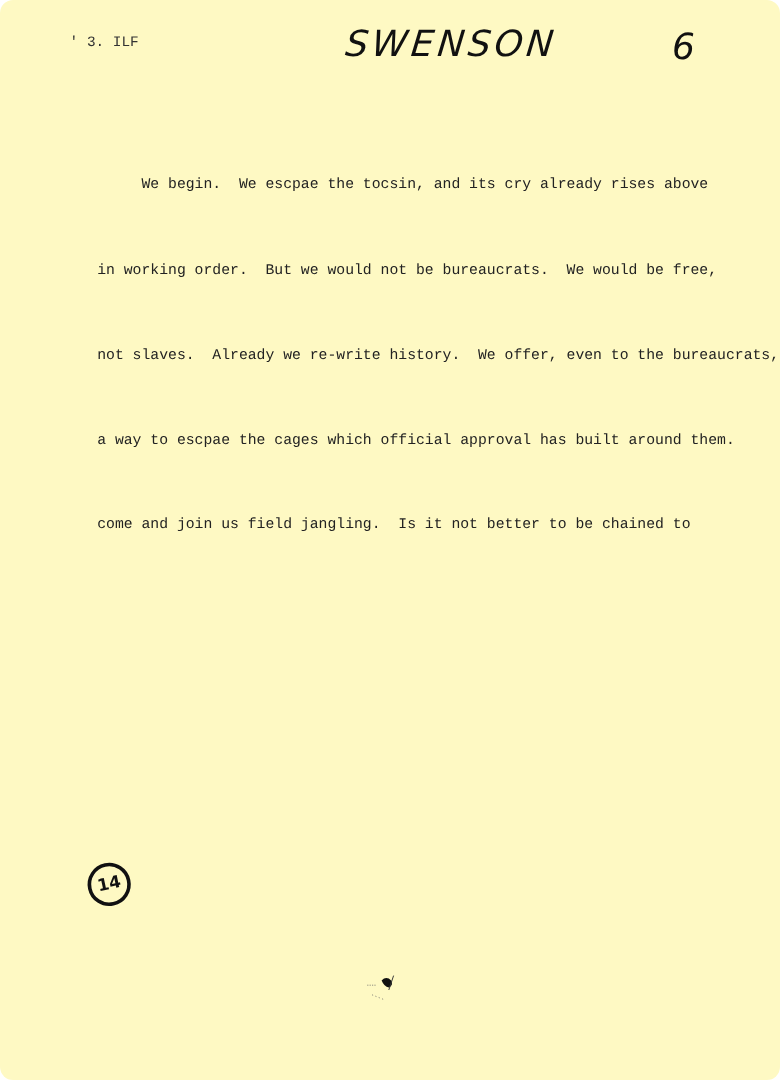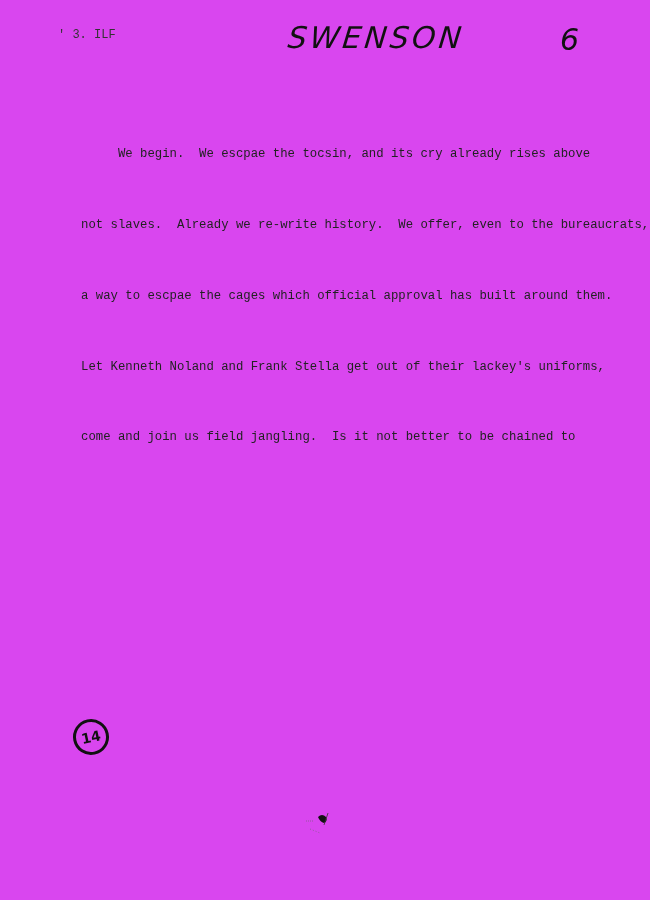--- a/index.html
+++ b/index.html
@@ -1,38 +1,38 @@
 <!DOCTYPE html>
 <html><head>
   <meta charset="utf-8">
   <style>
     html, body { margin: 0; padding: 0; background: #ffffff; }
     body { width: 650px; height: 900px; position: relative; overflow: hidden; }
-    .page { position: absolute; left: 0; top: 0; width: 650px; height: 900px; background: #d946ef; }
+    .page { position: absolute; left: 0; top: 0; width: 650px; height: 900px; background: #fef9c3; border-radius: 11px; }
     .ref { position: absolute; left: 58px; top: 28px; font-family: "Liberation Mono", monospace; font-size: 12px; color: #333; }
     .author { position: absolute; left: 288px; top: 20px; font-family: "DejaVu Sans", sans-serif; font-size: 30px; font-style: italic; letter-spacing: 3px; color: #111; transform: skewX(-6deg); }
     .pagenum { position: absolute; left: 560px; top: 22px; font-family: "DejaVu Sans", sans-serif; font-style: italic; font-size: 30px; color: #111; }
     .body { position: absolute; left: 81px; top: 96px; width: 560px; font-family: "Liberation Mono", monospace; font-size: 12.3px; line-height: 23.6px; color: #222; white-space: pre; }
     .line { display: block; height: 23.6px; }
     .circle { position: absolute; left: 73px; top: 719px; width: 30px; height: 30px; border: 3px solid #111; border-radius: 50%; font-family: "DejaVu Sans", sans-serif; font-weight: bold; font-size: 14px; line-height: 30px; text-align: center; color: #111; transform: rotate(-12deg); }
     .mark { position: absolute; left: 300px; top: 805px; width: 40px; height: 30px; }
   </style>
 </head>
 <body>
 
 <div class="page">
   <div class="ref">' 3. ILF</div>
   <div class="author">SWENSON</div>
   <div class="pagenum">6</div>
 
   <div class="body">
     <span class="line">     We begin.  We escpae the tocsin, and its cry already rises above</span>
+    <span class="line">in working order.  But we would not be bureaucrats.  We would be free,</span>
     <span class="line">not slaves.  Already we re-write history.  We offer, even to the bureaucrats,</span>
     <span class="line">a way to escpae the cages which official approval has built around them.</span>
-    <span class="line">Let Kenneth Noland and Frank Stella get out of their lackey's uniforms,</span>
     <span class="line">come and join us field jangling.  Is it not better to be chained to</span>
     
     
     
     
     
     
     
     
     

